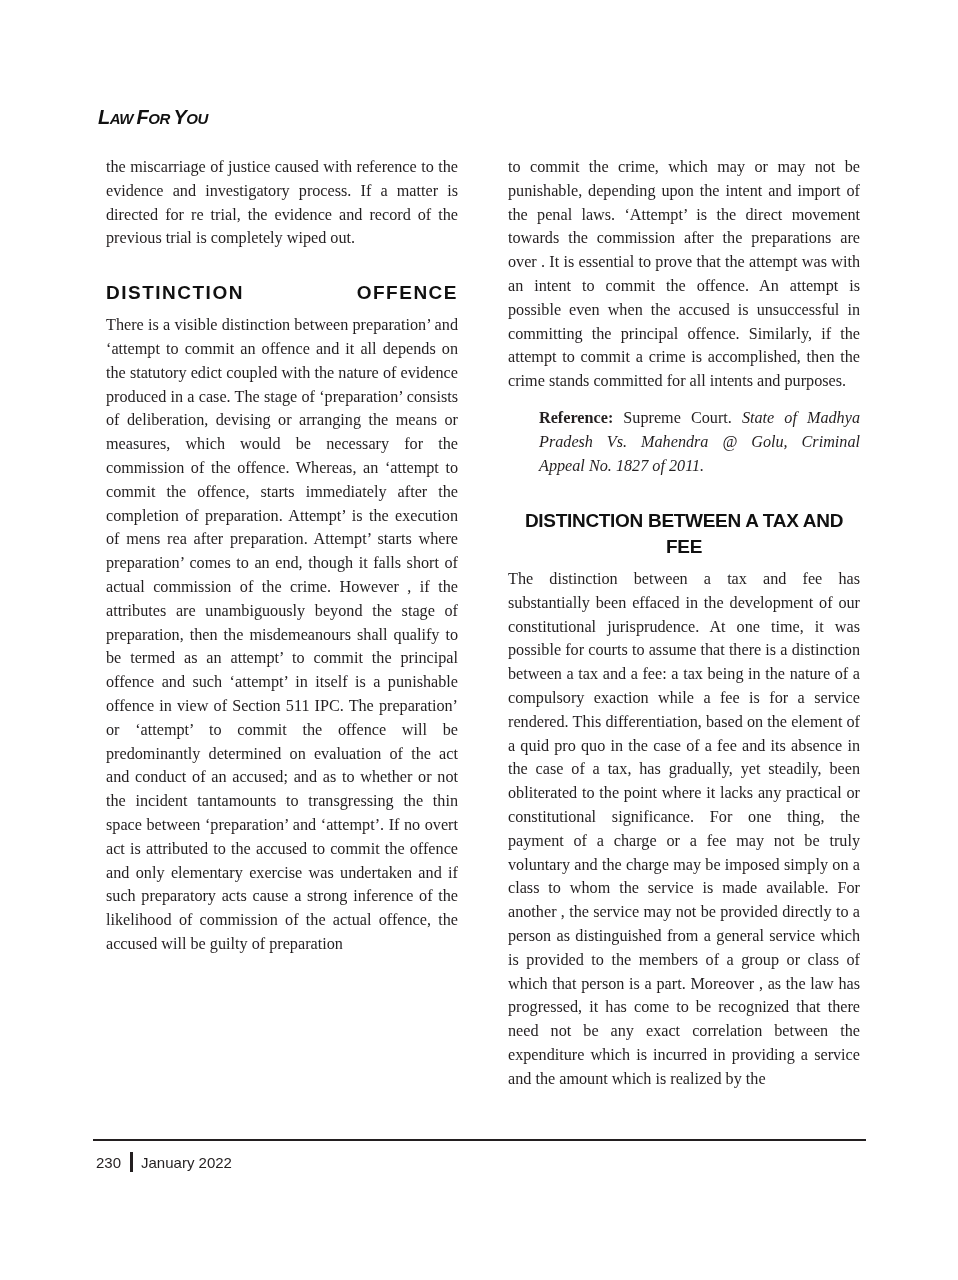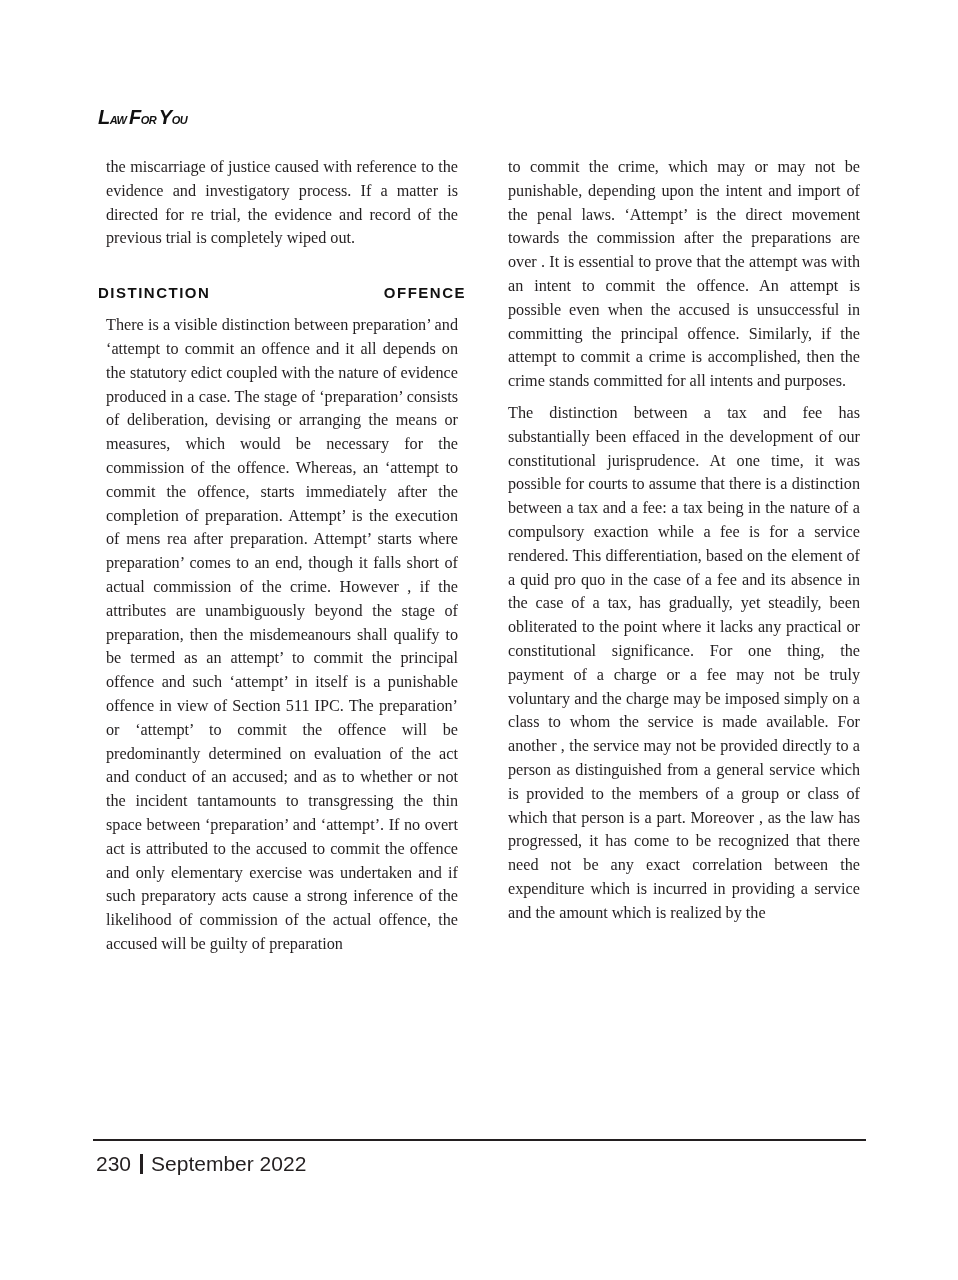--- a/index.html
+++ b/index.html
@@ -2,44 +2,44 @@
 <html><head>
 <meta charset="utf-8">
 <style>
   html, body { margin: 0; padding: 0; background: #ffffff; }
   body { width: 958px; height: 1280px; position: relative; overflow: hidden; color: #231f20; }
   .running-head {
     position: absolute; left: 98px; top: 106px;
     font-family: "Liberation Sans", sans-serif; font-weight: bold; font-style: italic;
     font-size: 20px; letter-spacing: -0.5px; color: #111;
   }
-  .running-head .sc { font-size: 11px; }
+  .running-head .sc { font-size: 15px; }
   .col {
     position: absolute; top: 148px; width: 368px;
     font-family: "Liberation Serif", serif; font-size: 16.2px; line-height: 23.8px;
     text-align: justify;
   }
   .col.left { left: 98px; }
   .col.right { left: 500px; width: 368px; }
   .col p { margin: 8px; }
   .ref { padding-left: 31px; margin-top: 12px !important; line-height: 24px; }
   .ref b { font-weight: bold; }
   .ref i { font-style: italic; }
   h2 {
     font-family: "Liberation Sans", sans-serif; font-weight: bold;
-    font-size: 15px; line-height: 26px; margin: 0; letter-spacing: -0.3px; color: #111;
+    font-size: 19px; line-height: 26px; margin: 8px; letter-spacing: -0.3px; color: #111;
     text-align: center;
   }
   .h-left { margin-top: 29px !important; margin-bottom: 8px !important; }
   .h-left .spread { display: flex; justify-content: space-between; letter-spacing: 1.5px; }
   .h-right { margin-top: 30px !important; margin-bottom: 8px !important; }
   .rule { position: absolute; left: 93px; top: 1139px; width: 773px; height: 2px; background: #231f20; }
   .footer {
     position: absolute; left: 96px; top: 1152px;
-    font-family: "Liberation Sans", sans-serif; font-size: 21px; color: #231f20;
+    font-family: "Liberation Sans", sans-serif; font-size: 15px; color: #231f20;
     display: flex; align-items: center;
   }
   .footer .bar { display: inline-block; width: 3px; height: 20px; background: #231f20; margin: 0 8px 0 9px; }
 </style>
 </head>
 <body>
 
 <div class="running-head"><span>L</span><span class="sc">AW </span><span>F</span><span class="sc">OR </span><span>Y</span><span class="sc">OU</span></div>
 
 <div class="col left">
@@ -48,22 +48,24 @@
     <span class="spread">
         <span>DISTINCTION</span>
         <span>OFFENCE</span>
       </span>
   </h2>
   <p>There is a visible distinction between preparation’ and ‘attempt to commit an offence and it all depends on the statutory edict coupled with the nature of evidence produced in a case. The stage of ‘preparation’ consists of deliberation, devising or arranging the means or measures, which would be necessary for the commission of the offence. Whereas, an ‘attempt to commit the offence, starts immediately after the completion of preparation. Attempt’ is the execution of mens rea after preparation. Attempt’ starts where preparation’ comes to an end, though it falls short of actual commission of the crime. However , if the attributes are unambiguously beyond the stage of preparation, then the misdemeanours shall qualify to be termed as an attempt’ to commit the principal offence and such ‘attempt’ in itself is a punishable offence in view of Section 511 IPC. The preparation’ or ‘attempt’ to commit the offence will be predominantly determined on evaluation of the act and conduct of an accused; and as to whether or not the incident tantamounts to transgressing the thin space between ‘preparation’ and ‘attempt’. If no overt act is attributed to the accused to commit the offence and only elementary exercise was undertaken and if such preparatory acts cause a strong inference of the likelihood of commission of the actual offence, the accused will be guilty of preparation</p>
 </div>
 
 <div class="col right">
   <p>to commit the crime, which may or may not be punishable, depending upon the intent and import of the penal laws. ‘Attempt’ is the direct movement towards the commission after the preparations are over . It is essential to prove that the attempt was with an intent to commit the offence. An attempt is possible even when the accused is unsuccessful in committing the principal offence. Similarly, if the attempt to commit a crime is accomplished, then the crime stands committed for all intents and purposes.</p>
+  <p class="ref"><b>Reference:</b><span> Supreme Court. </span><i>State of Madhya Pradesh Vs. Mahendra @ Golu, Criminal Appeal No. 1827 of 2011.</i></p>
+  <h2 class="h-right">DISTINCTION BETWEEN A TAX AND FEE</h2>
   <p>The distinction between a tax and fee has substantially been effaced in the development of our constitutional jurisprudence. At one time, it was possible for courts to assume that there is a distinction between a tax and a fee: a tax being in the nature of a compulsory exaction while a fee is for a service rendered. This differentiation, based on the element of a quid pro quo in the case of a fee and its absence in the case of a tax, has gradually, yet steadily, been obliterated to the point where it lacks any practical or constitutional significance. For one thing, the payment of a charge or a fee may not be truly voluntary and the charge may be imposed simply on a class to whom the service is made available. For another , the service may not be provided directly to a person as distinguished from a general service which is provided to the members of a group or class of which that person is a part. Moreover , as the law has progressed, it has come to be recognized that there need not be any exact correlation between the expenditure which is incurred in providing a service and the amount which is realized by the</p>
 </div>
 
 <div class="rule"></div>
 
 <div class="footer">
   <span>230</span>
   <span class="bar"></span>
-  <span>September 2022</span>
+  <span>January 2022</span>
 </div>
 
 </body></html>

